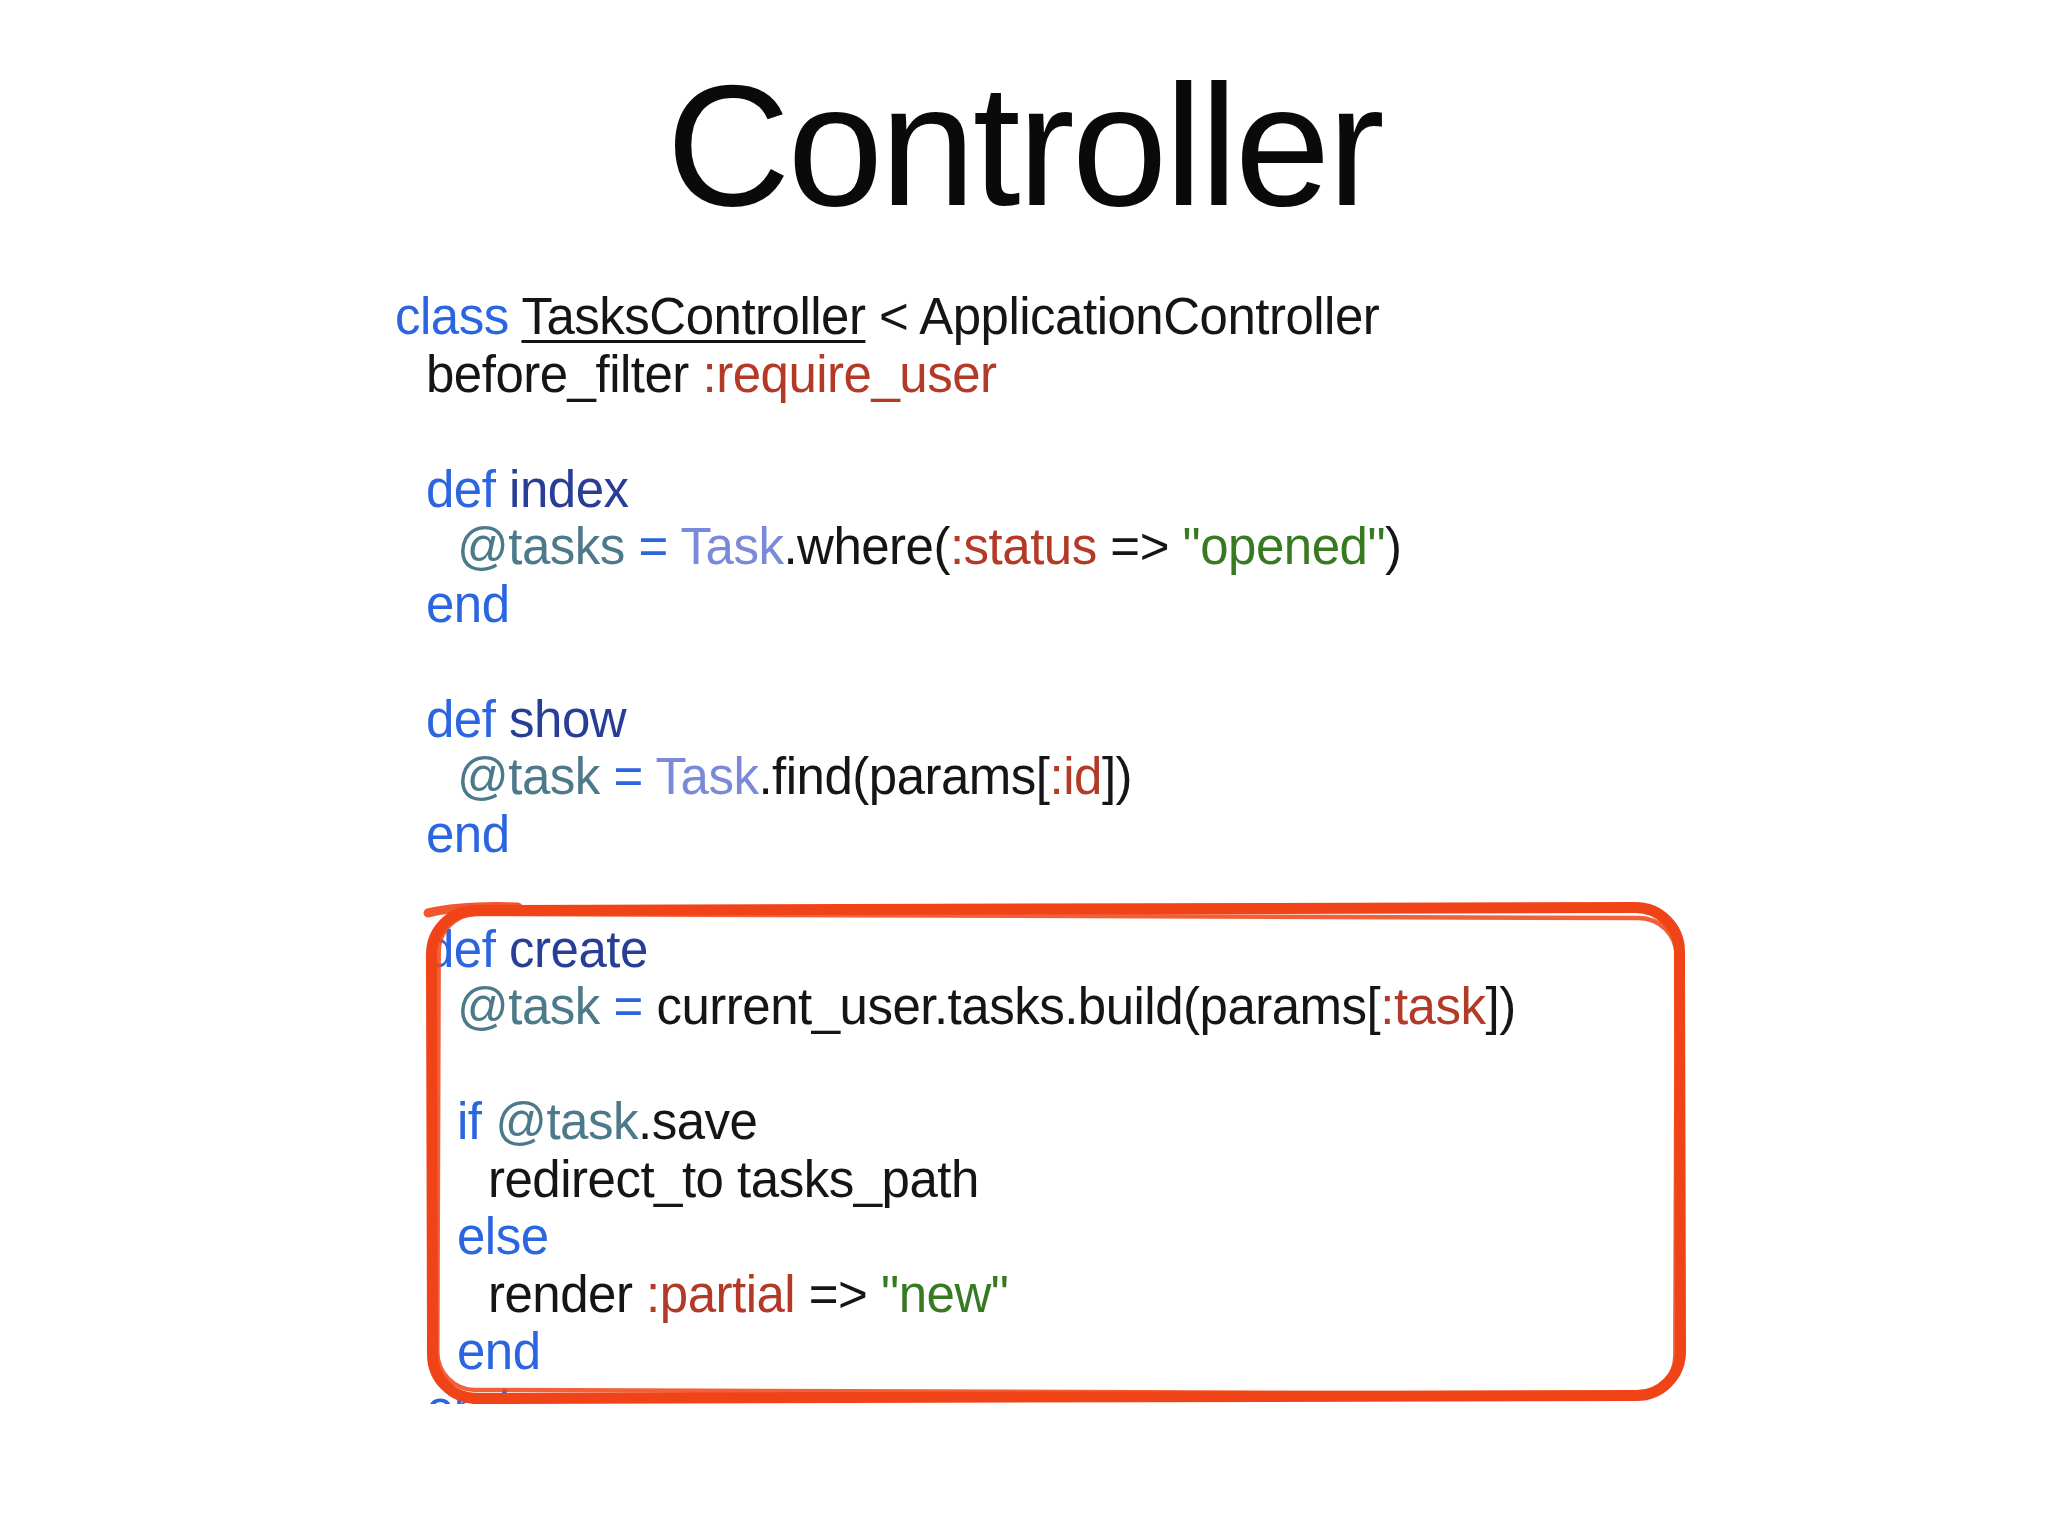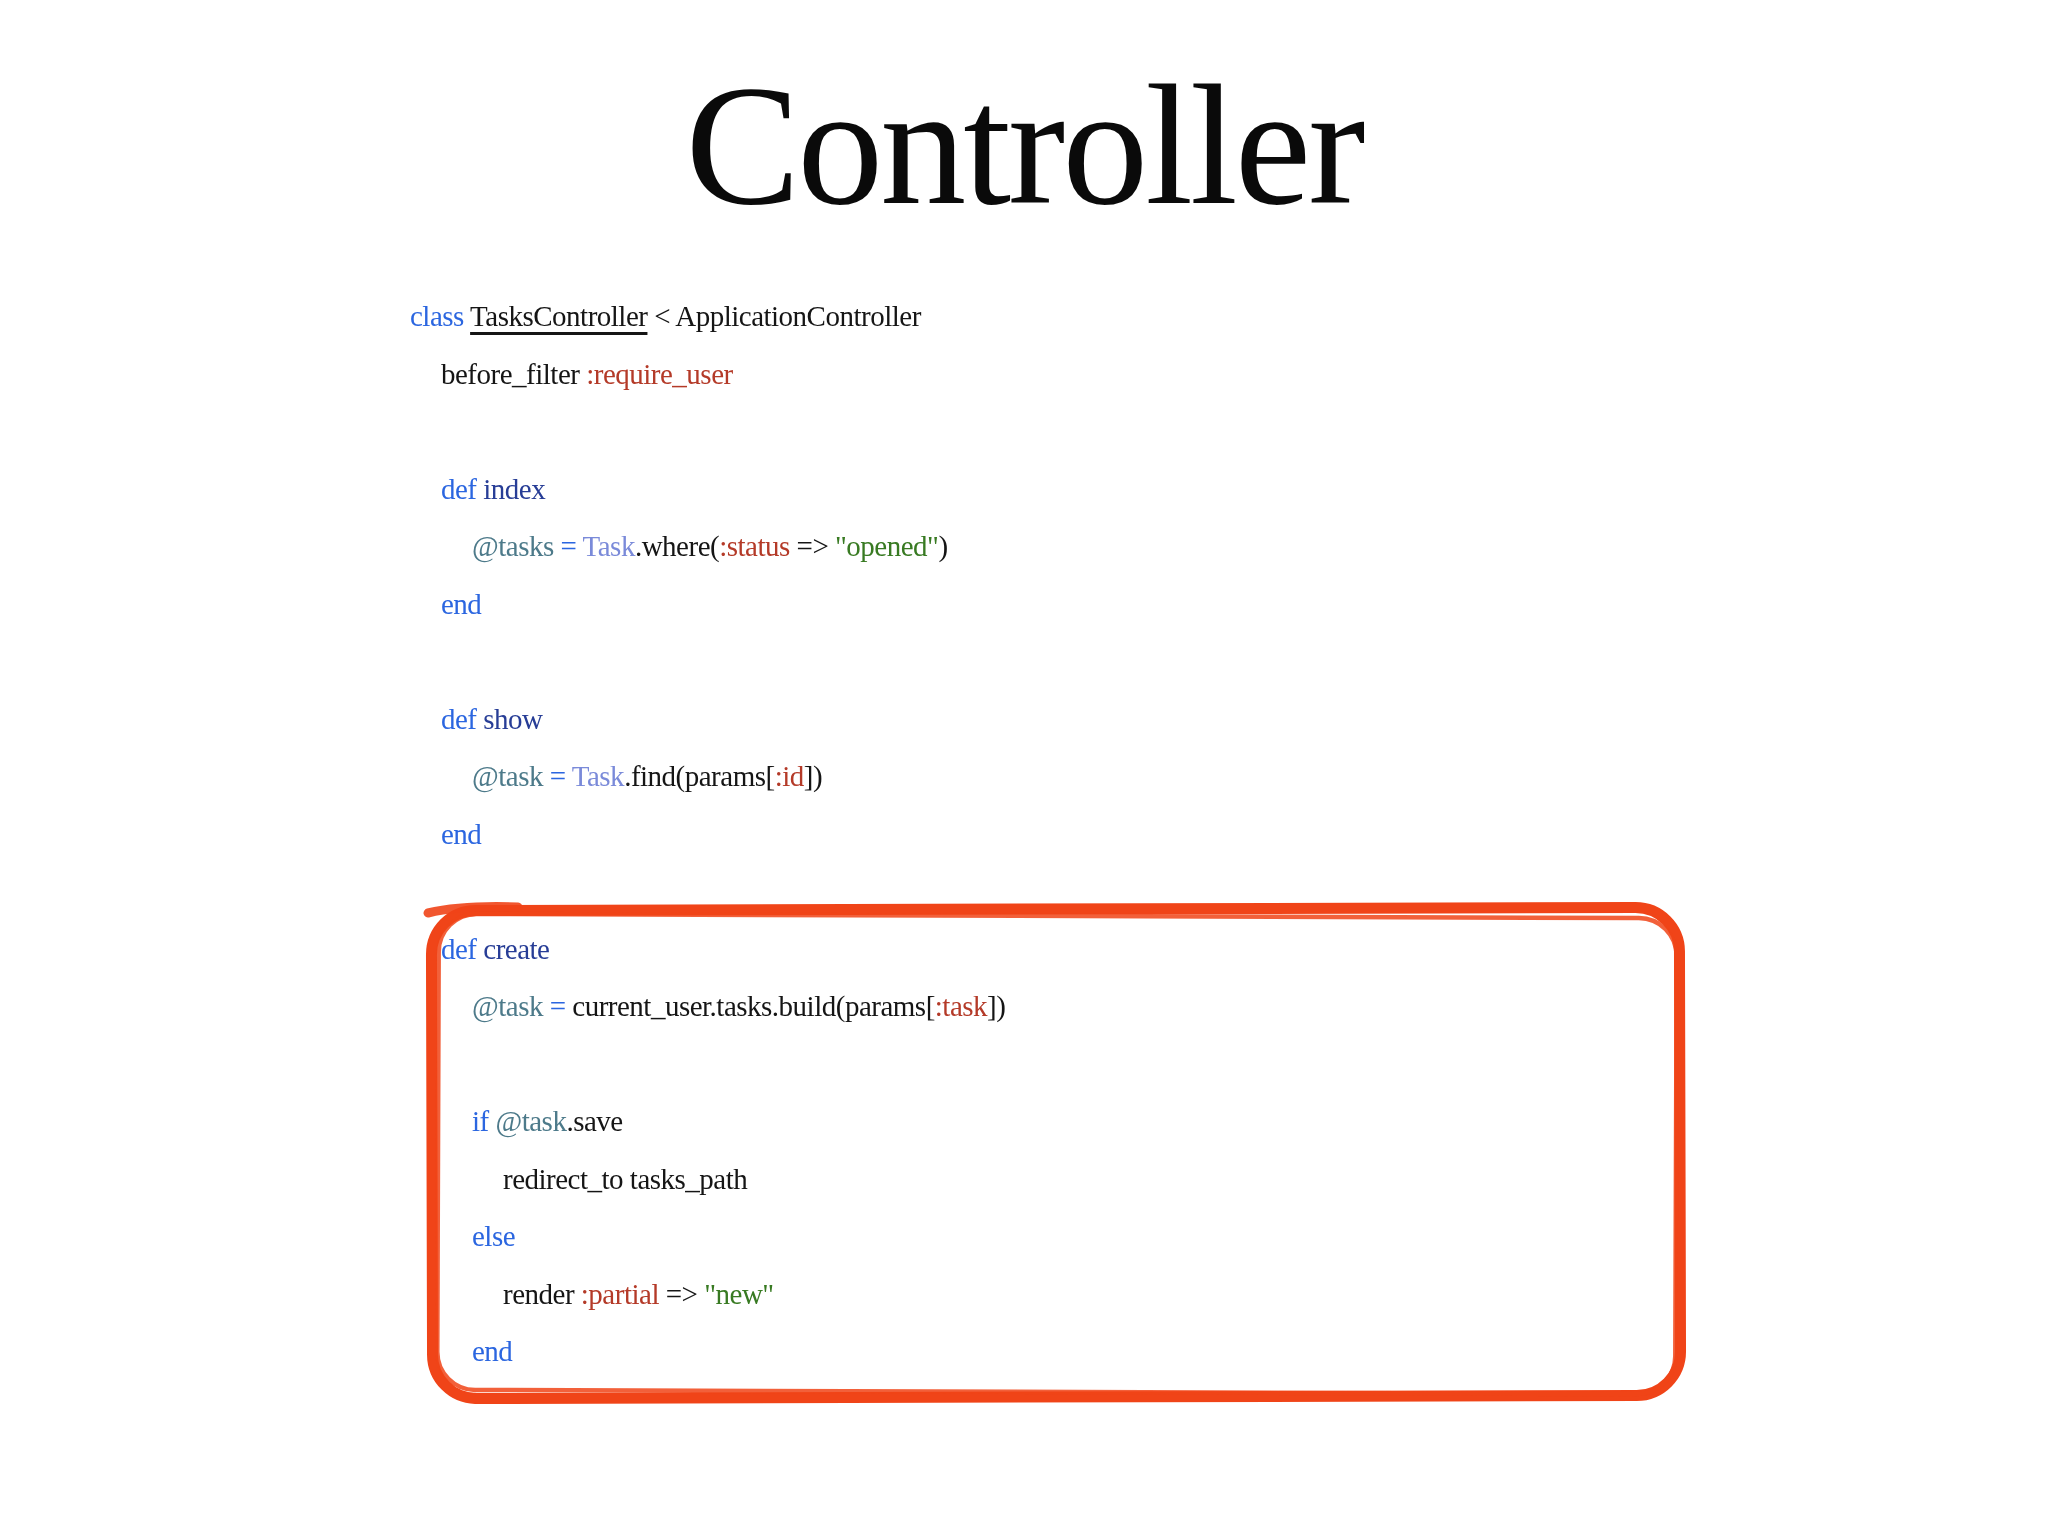--- a/index.html
+++ b/index.html
@@ -2,39 +2,39 @@
 <html style="--c-keyword: #2b66e0; --c-method: #273d96; --c-ivar: #4d7a8a; --c-const: #7a8ad9; --c-symbol: #b43a28; --c-string: #387a22; --c-plain: #151515; --c-highlight_box: #f04418; --c-title: #0a0a0a;"><head>
 <meta charset="utf-8">
 <style>
   html, body { margin: 0; padding: 0; }
   .slide {
     position: relative;
     width: 2048px;
     height: 1404px;
     background: #ffffff;
     overflow: hidden;
-    font-family: Liberation Serif, serif;
+    font-family: Liberation Sans, sans-serif;
   }
   .slide-title {
     position: absolute;
     top: 42px;
     left: 0;
     width: 100%;
     text-align: center;
     font-size: 172px;
     font-weight: 400;
     letter-spacing: -3px;
     color: #0a0a0a;
     line-height: 1.2;
   }
   .code-block {
     position: absolute;
-    left: 410px;
+    left: 395px;
     top: 288px;
-    font-size: 29px;
+    font-size: 51px;
     line-height: 57.5px;
     letter-spacing: -0.5px;
     white-space: pre;
     color: var(--c-plain);
   }
   .code-line { height: 57.5px; }
   .tok-keyword  { color: var(--c-keyword); }
   .tok-method   { color: var(--c-method); }
   .tok-ivar     { color: var(--c-ivar); }
   .tok-const    { color: var(--c-const); }

